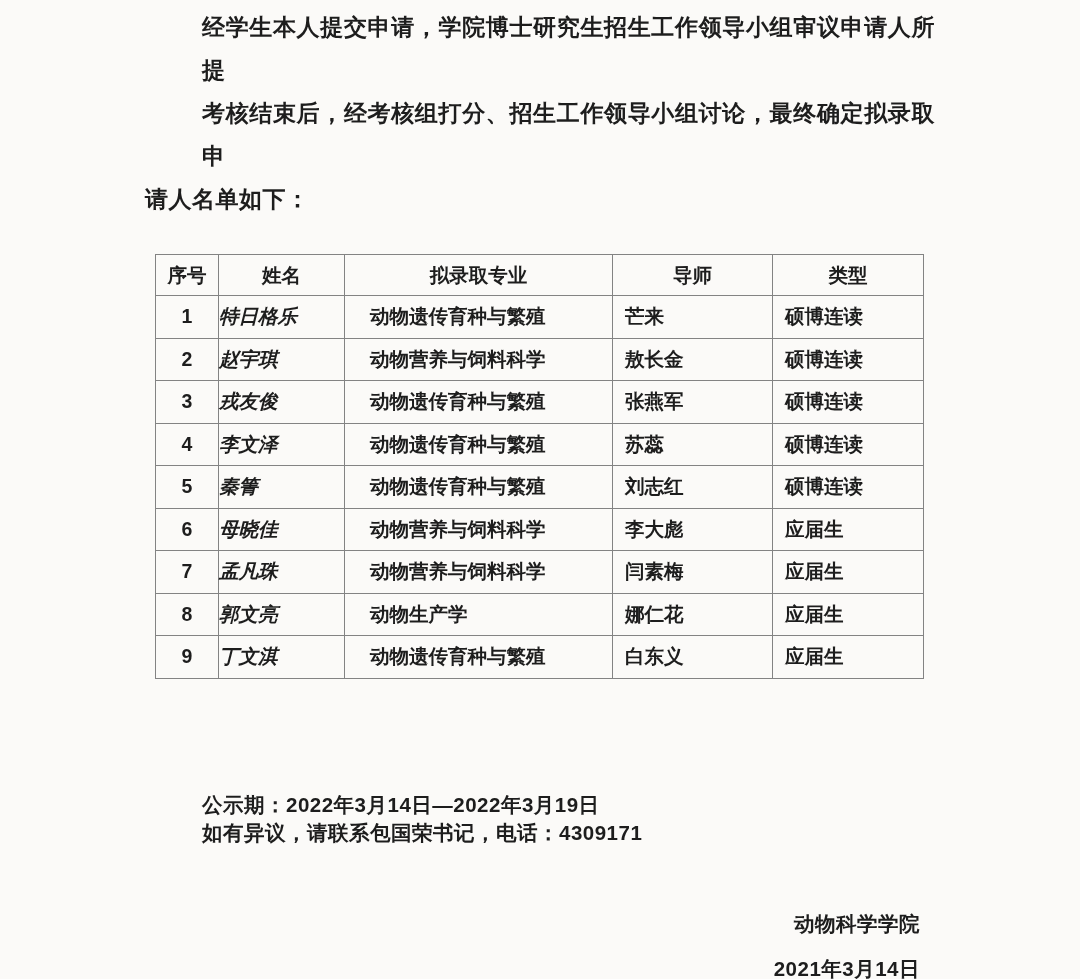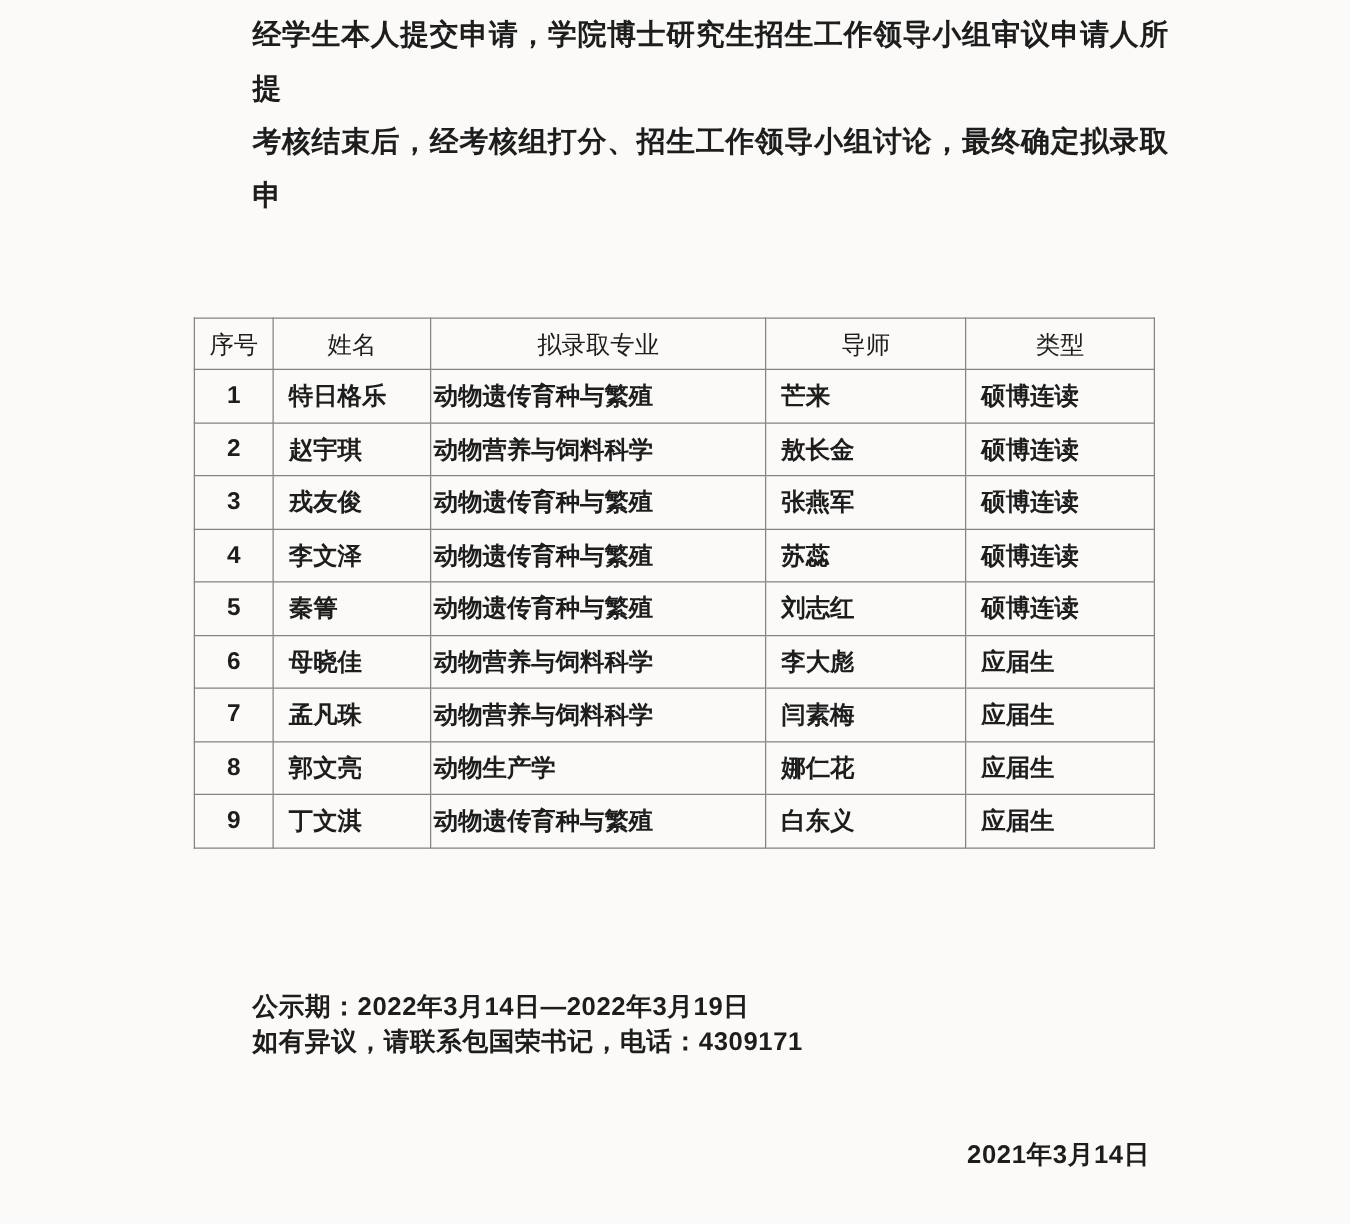--- a/index.html
+++ b/index.html
@@ -21,45 +21,46 @@
   .line.indent{padding-left:57px;}
   .doc-table{
     position:absolute;left:155px;top:254px;
     border-collapse:collapse;table-layout:fixed;
     font-size:19.5px;font-weight:600;color:#1d1d1d;
   }
   .doc-table th,.doc-table td{
     border:1.5px solid #838383;
     padding:0;
   }
-  .doc-table th{height:40px;text-align:center;font-weight:400;}
+  .doc-table th{height:40px;text-align:center;font-weight:700;}
   .doc-table td{height:41.5px;text-align:left;}
   .doc-table td.c-serial{text-align:center;}
-  .doc-table td.c-name{padding-left:12px;}
-  .doc-table td.c-major{padding-left:2px;}
+  .doc-table td.c-name{padding-left:0;font-style:italic;}
+  .doc-table td.c-major{padding-left:25px;}
   .doc-table td.c-mentor{padding-left:12px;font-family:Liberation Serif, serif;}
   .doc-table td.c-type{padding-left:12px;}
   .footer-line{
     position:absolute;left:202px;
     font-size:20.5px;font-weight:600;letter-spacing:0.5px;white-space:nowrap;
   }
   .footer-notice{top:775px;margin-top:16px;}
   .footer-contact{top:819px;}
   .signature-block{
     position:absolute;right:160px;top:901px;
     text-align:right;font-size:20.5px;font-weight:600;
     line-height:45px;letter-spacing:0.5px;
   }
 </style>
 </head>
 <body>
 
 <div class="text-block">
   <div class="line just indent">经学生本人提交申请，学院博士研究生招生工作领导小组审议申请人所提</div>
   <div class="line just indent">考核结束后，经考核组打分、招生工作领导小组讨论，最终确定拟录取申</div>
+  <div class="line">请人名单如下：</div>
 </div>
 
 <table class="doc-table">
   <colgroup>
     <col style="width:63px">
     <col style="width:126px">
     <col style="width:268px">
     <col style="width:160px">
     <col style="width:151px">
   </colgroup>
@@ -136,14 +137,15 @@
       <td class="c-mentor">白东义</td>
       <td class="c-type">应届生</td>
     </tr>
   </tbody>
 </table>
 
 <div class="footer-line footer-notice">公示期：2022年3月14日—2022年3月19日</div>
 <div class="footer-line footer-contact">如有异议，请联系包国荣书记，电话：4309171</div>
 
 <div class="signature-block">
+  <div>动物科学学院</div>
   <div>2021年3月14日</div>
 </div>
 
 </body></html>

